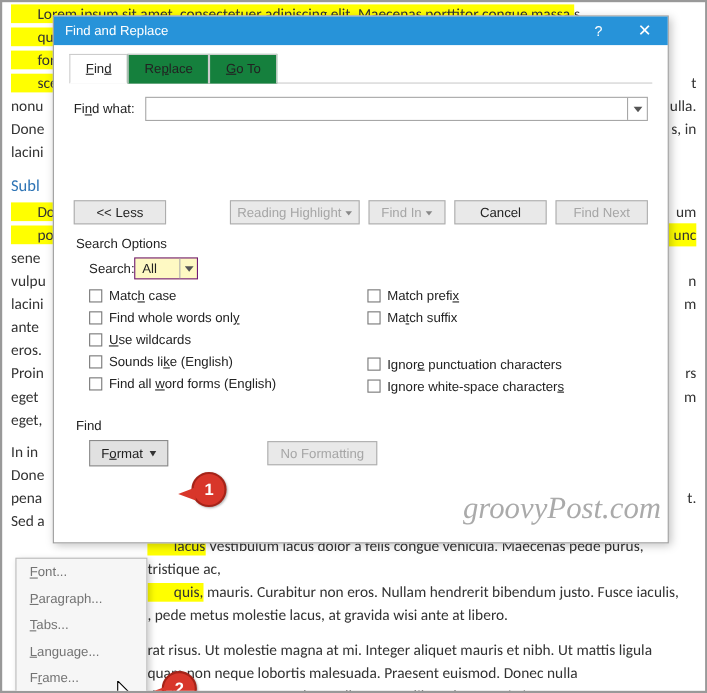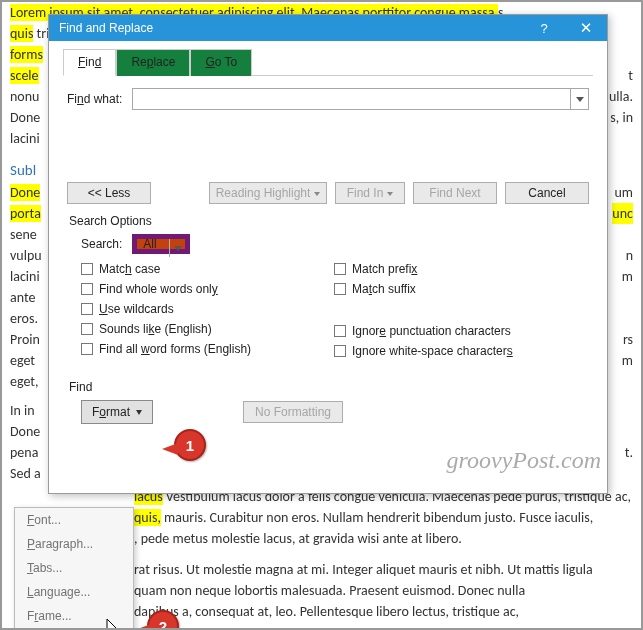--- a/index.html
+++ b/index.html
@@ -1,41 +1,41 @@
 <!DOCTYPE html>
 <html><head>
 <meta charset="utf-8">
 <style>
   * { box-sizing: border-box; margin: 0; padding: 0; }
   body { font-family: "Segoe UI", Tahoma, sans-serif; font-size: 12px; color: #222; width: 643px; height: 630px; position: relative; overflow: hidden; background: #fff; border: 2px solid #999; }
   .doc-bg { position: absolute; top: 0; left: 0; right: 0; bottom: 0; padding: 0 8px 8px 8px; font-family: Calibri, sans-serif; font-size: 14px; line-height: 1.5; color: #333; }
-  .hl { background: #ffff00; }
+  .hl { background: #ffff00; padding-left: 24px; }
   .heading { color: #2e74b5; font-size: 15px; margin-top: 10px; }
-  .watermark { position: absolute; right: 40px; top: 445px; font-family: Georgia, serif; font-size: 24px; color: rgba(100,100,100,0.55); font-style: italic; pointer-events: none; z-index: 60; }
+  .watermark { position: absolute; right: 40px; top: 445px; font-family: Georgia, serif; font-size: 28px; color: rgba(100,100,100,0.55); font-style: italic; pointer-events: none; z-index: 60; }
   .dialog { position: absolute; top: 12px; left: 46px; width: 560px; height: 480px; background: #fff; border: 1px solid #9b9b9b; box-shadow: 2px 2px 8px rgba(0,0,0,0.25); z-index: 50; }
   .titlebar { background: #2793d9; color: #fff; height: 26px; display: flex; align-items: center; padding-left: 10px; font-size: 12px; }
   .titlebar .spacer { flex: 1; }
   .tb-btn { width: 42px; height: 26px; display: flex; align-items: center; justify-content: center; color: #fff; font-size: 13px; }
   .tb-close { font-size: 15px; }
   .dlg-body { padding: 8px 14px 10px 14px; }
   .tabs { border-bottom: 1px solid #ccc; display: flex; gap: 0; margin-bottom: 12px; }
   .tab { padding: 5px 14px 6px 14px; background: #15803d; border: 1px solid #ccc; border-bottom: none; margin-bottom: -1px; font-size: 12px; position: relative; }
   .tab.active { background: #fff; border-bottom: 1px solid #fff; }
   .row-find { display: flex; align-items: center; gap: 10px; margin: 4px 4px 6px 4px; }
   .combo { flex: 1; height: 22px; border: 1px solid #a7a7a7; position: relative; background: #fff; }
   .combo .drop { position: absolute; right: 0; top: 0; width: 18px; height: 20px; border-left: 1px solid #a7a7a7; display: flex; align-items: center; justify-content: center; }
   .chevron { width: 0; height: 0; border-left: 4px solid transparent; border-right: 4px solid transparent; border-top: 5px solid #555; }
   .gap { height: 60px; }
   .btnrow { display: flex; gap: 8px; margin: 6px 4px 10px 4px; align-items: center; }
   .btn { border: 1px solid #adadad; background: #e9e9e9; padding: 3px 0; font-size: 12px; text-align: center; min-width: 84px; color: #222; }
   .btn.disabled { color: #a6a6a6; }
   .btn .chev-sm { display: inline-block; width: 0; height: 0; border-left: 3px solid transparent; border-right: 3px solid transparent; border-top: 4px solid #888; margin-left: 4px; vertical-align: middle; }
   .section-label { font-size: 12px; margin: 4px 0 6px 6px; }
-  .search-row { display: flex; align-items: center; gap: 10px; margin: 0 0 8px 18px; }
-  .sel { border: 5px solid #701a75; height: 20px; width: 58px; position: relative; padding-left: 6px; display: flex; align-items: center; background: #c2410c; }
+  .search-row { display: flex; align-items: center; margin: 0 0 8px 18px; }
+  .sel { border: 1px solid #701a75; height: 20px; width: 58px; position: relative; padding-left: 6px; display: flex; align-items: center; background: #fef9c3; }
   .sel .drop { position: absolute; right: 0; top: 0; width: 16px; height: 18px; border-left: 1px solid #adadad; display: flex; align-items: center; justify-content: center; }
   .opts { display: flex; margin: 0 6px 10px 18px; }
   .opts .col { flex: 1; display: flex; flex-direction: column; gap: 6px; }
   .cb { display: flex; align-items: center; gap: 6px; font-size: 12px; }
   .cb .box { width: 12px; height: 12px; border: 1px solid #777; background: #fff; }
   .mn { text-decoration: underline; }
   .foot-label { margin: 22px 0 6px 6px; }
   .footrow { display: flex; gap: 10px; margin: 0 6px 8px 18px; align-items: center; }
   .btn.format { background: #e1e1e1; border-color: #8a8a8a; min-width: 72px; display: flex; align-items: center; justify-content: center; gap: 6px; padding: 4px 10px; }
   .btn.format .tri { width: 0; height: 0; border-left: 3px solid transparent; border-right: 3px solid transparent; border-top: 5px solid #333; }
@@ -112,22 +112,22 @@
       </div>
     </div>
 
     <div class="gap"></div>
 
     <div class="btnrow">
       <div class="btn">&lt;&lt; Less</div>
       <div style="flex:1"></div>
       <div class="btn disabled" style="min-width:118px"><span>Reading Highlight</span><span class="chev-sm"></span></div>
       <div class="btn disabled" style="min-width:70px"><span>Find In</span><span class="chev-sm"></span></div>
+      <div class="btn">Cancel</div>
       <div class="btn disabled">Find Next</div>
-      <div class="btn">Cancel</div>
     </div>
 
     <div class="section-label">Search Options</div>
 
     <div class="search-row">
       <span>Search:</span>
       <div class="sel">
         <span>All</span>
         <div class="drop">
             <div class="chevron"></div>

